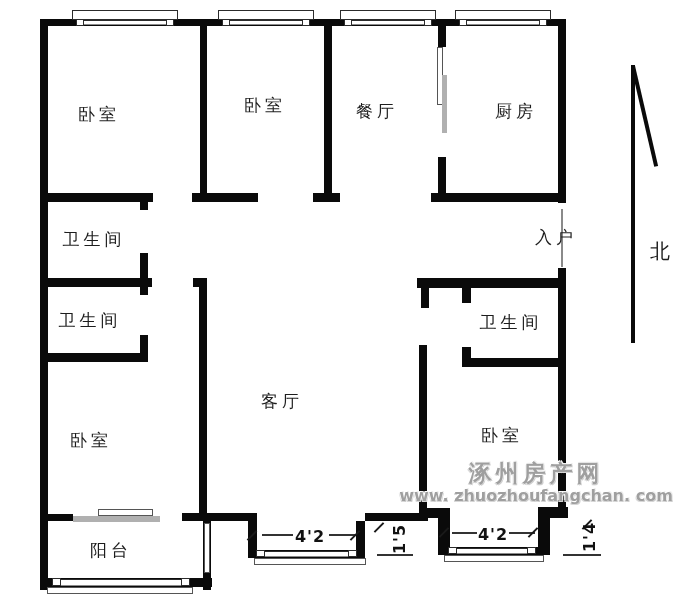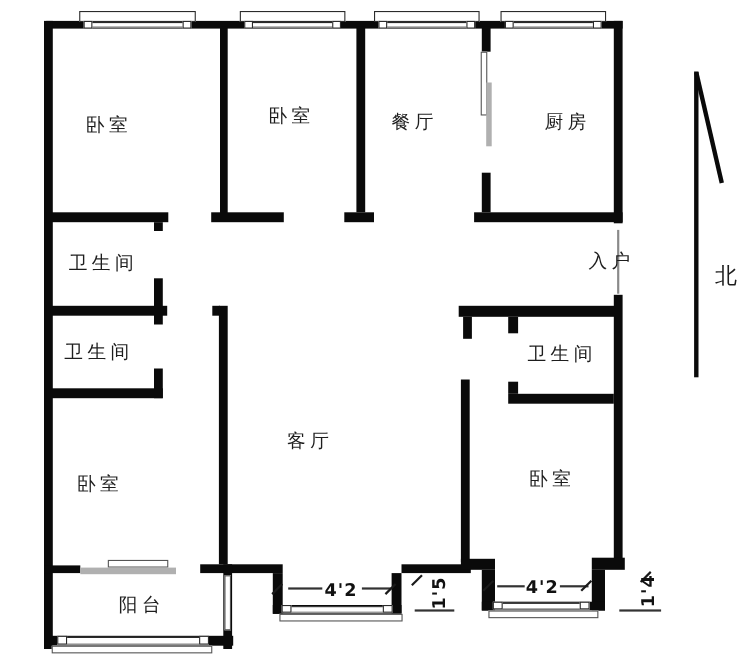--- a/index.html
+++ b/index.html
@@ -38,31 +38,33 @@
   <div class="lbl" style="left:265px;top:105px">卧室</div>
   <div class="lbl" style="left:377px;top:111px">餐厅</div>
   <div class="lbl" style="left:516px;top:111px">厨房</div>
   <div class="lbl" style="left:94px;top:239px">卫生间</div>
   <div class="lbl" style="left:90px;top:320px">卫生间</div>
   <div class="lbl" style="left:511px;top:322px">卫生间</div>
   <div class="lbl" style="left:556px;top:237px">入户</div>
   <div class="lbl" style="left:282px;top:401px">客厅</div>
   <div class="lbl" style="left:91px;top:440px">卧室</div>
   <div class="lbl" style="left:502px;top:435px">卧室</div>
-  <div class="lbl" style="left:129px;top:550px">阳台</div>
+  <div class="lbl" style="left:111px;top:550px">阳台</div>
 
   <div class="compass" style="left:660px;top:251px">北</div>
   <div class="north-line" style="left:631px;top:65px;width:4px;height:278px"></div>
   <div class="north-line" style="left:631px;top:66px;width:4px;height:103px;transform:rotate(-13deg);transform-origin:top center"></div>
 
   <div class="dim" style="left:310px;top:536px">4'2</div>
   <div class="dim rot" style="left:399px;top:539px">1'5</div>
   <div class="dim" style="left:493px;top:534px">4'2</div>
   <div class="dim rot" style="left:589px;top:537px">1'4</div>
 
+  <div class="wm1" style="left:536px;top:473px">涿州房产网</div>
+  <div class="wm2" style="left:536px;top:495px">www. zhuozhoufangchan. com</div>
 <div class="w" style="left: 42px; top: 19px; width: 524px; height: 7px;"></div>
     <div class="w" style="left: 40px; top: 19px; width: 8px; height: 571px;"></div>
     <div class="w" style="left: 558px; top: 19px; width: 8px; height: 184px;"></div>
     <div class="w" style="left: 558px; top: 268px; width: 8px; height: 249px;"></div>
     <div class="w" style="left: 200px; top: 24px; width: 7px; height: 170px;"></div>
     <div class="w" style="left: 192px; top: 193px; width: 66px; height: 9px;"></div>
     <div class="w" style="left: 324px; top: 24px; width: 8px; height: 169px;"></div>
     <div class="w" style="left: 313px; top: 193px; width: 27px; height: 9px;"></div>
     <div class="w" style="left: 438px; top: 24px; width: 8px; height: 23px;"></div>
     <div class="w" style="left: 438px; top: 157px; width: 8px; height: 36px;"></div>

